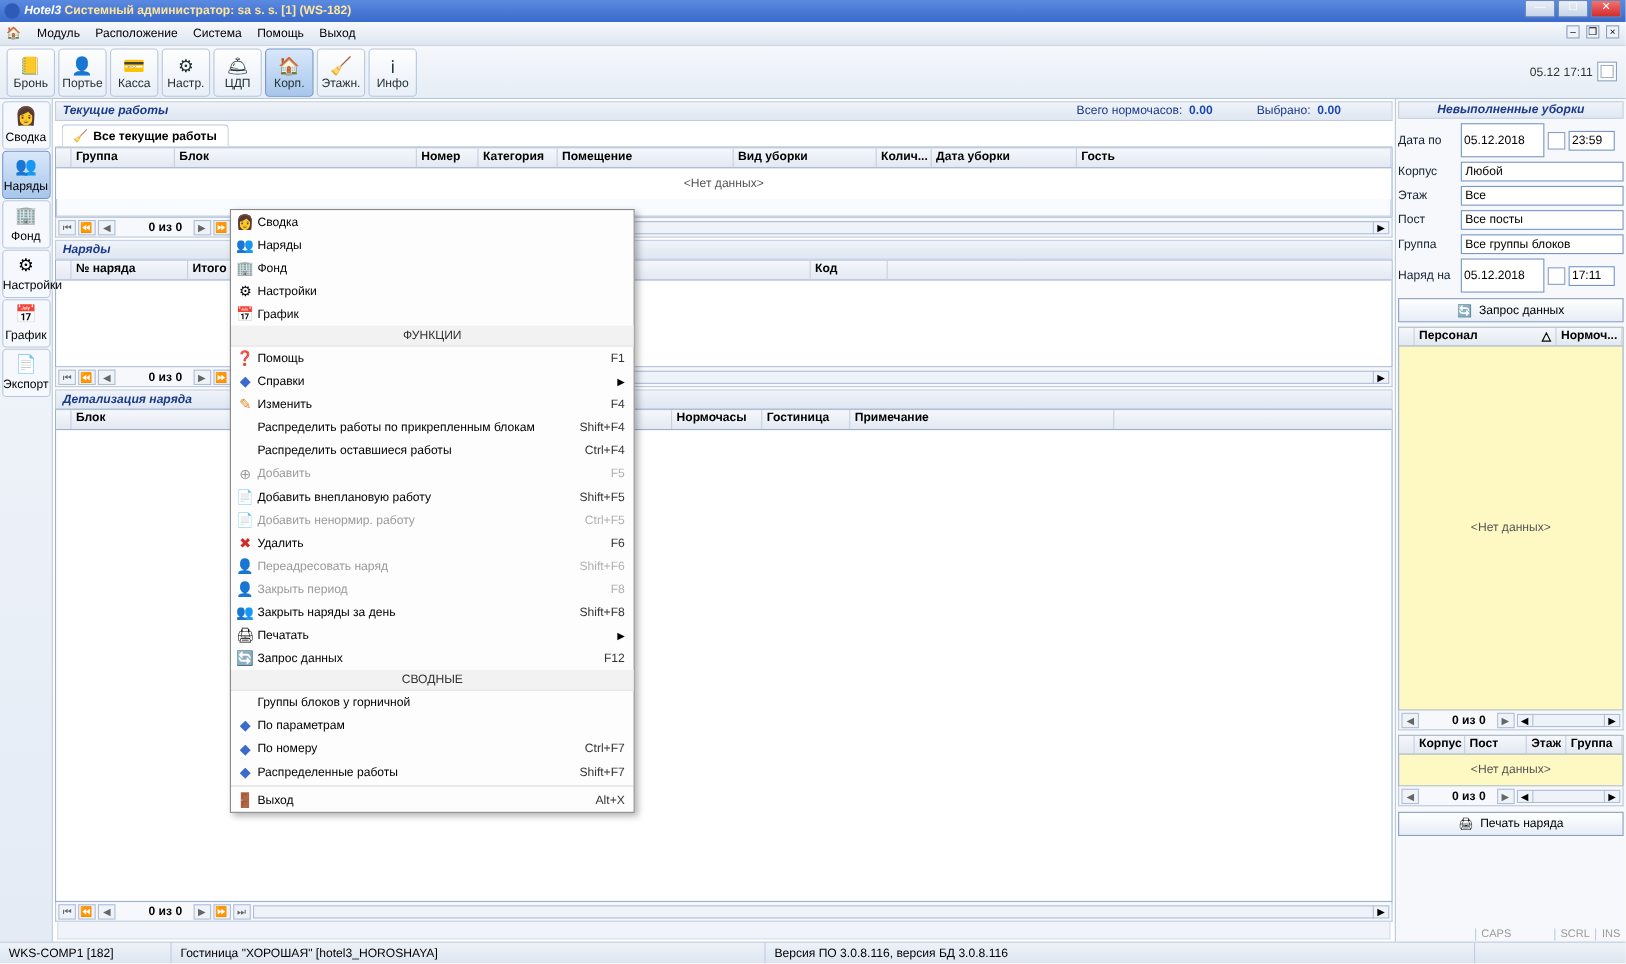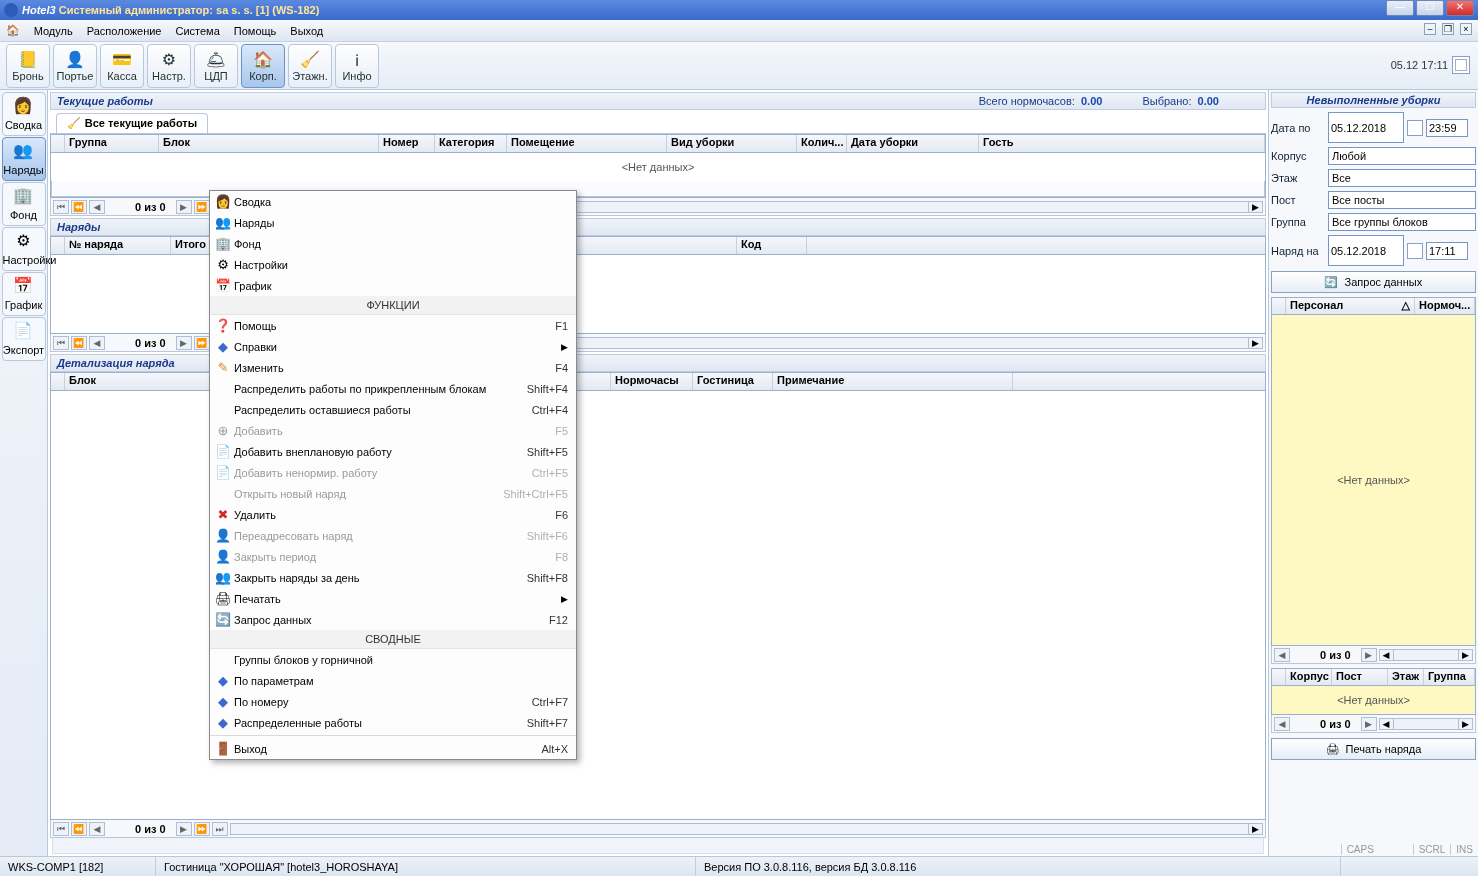--- a/index.html
+++ b/index.html
@@ -393,25 +393,20 @@
   <div class="cm-item">
       <span class="cm-ic">📄</span>
       <span class="cm-lbl">Добавить внеплановую работу</span>
       <span class="cm-sc">Shift+F5</span>
     </div>
   <div class="cm-item disabled">
       <span class="cm-ic">📄</span>
       <span class="cm-lbl">Добавить ненормир. работу</span>
       <span class="cm-sc">Ctrl+F5</span>
     </div>
-  <div class="cm-item disabled">
-      <span class="cm-ic"></span>
-      <span class="cm-lbl">Открыть новый наряд</span>
-      <span class="cm-sc">Shift+Ctrl+F5</span>
-    </div>
   <div class="cm-item">
       <span class="cm-ic" style="color:#d12b2b">✖</span>
       <span class="cm-lbl">Удалить</span>
       <span class="cm-sc">F6</span>
     </div>
   <div class="cm-item disabled">
       <span class="cm-ic">👤</span>
       <span class="cm-lbl">Переадресовать наряд</span>
       <span class="cm-sc">Shift+F6</span>
     </div>

